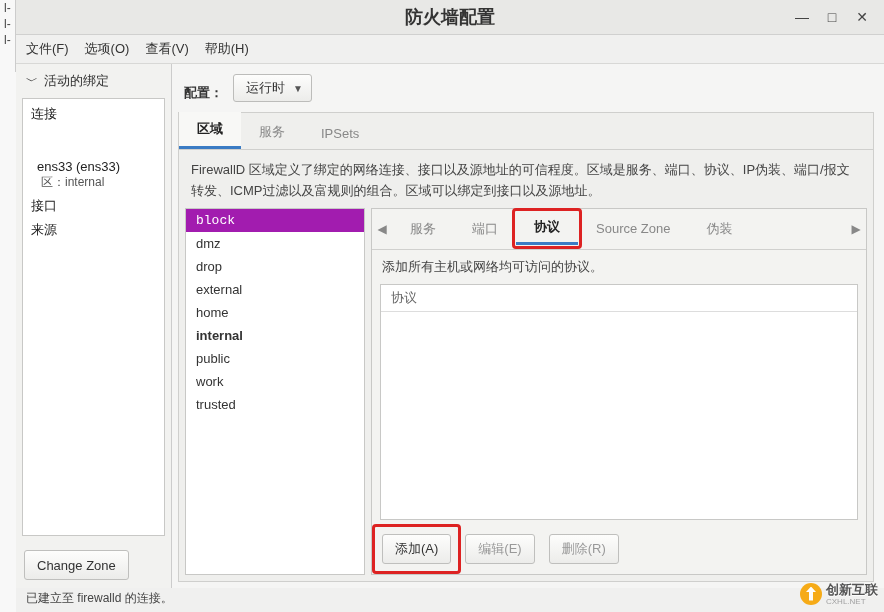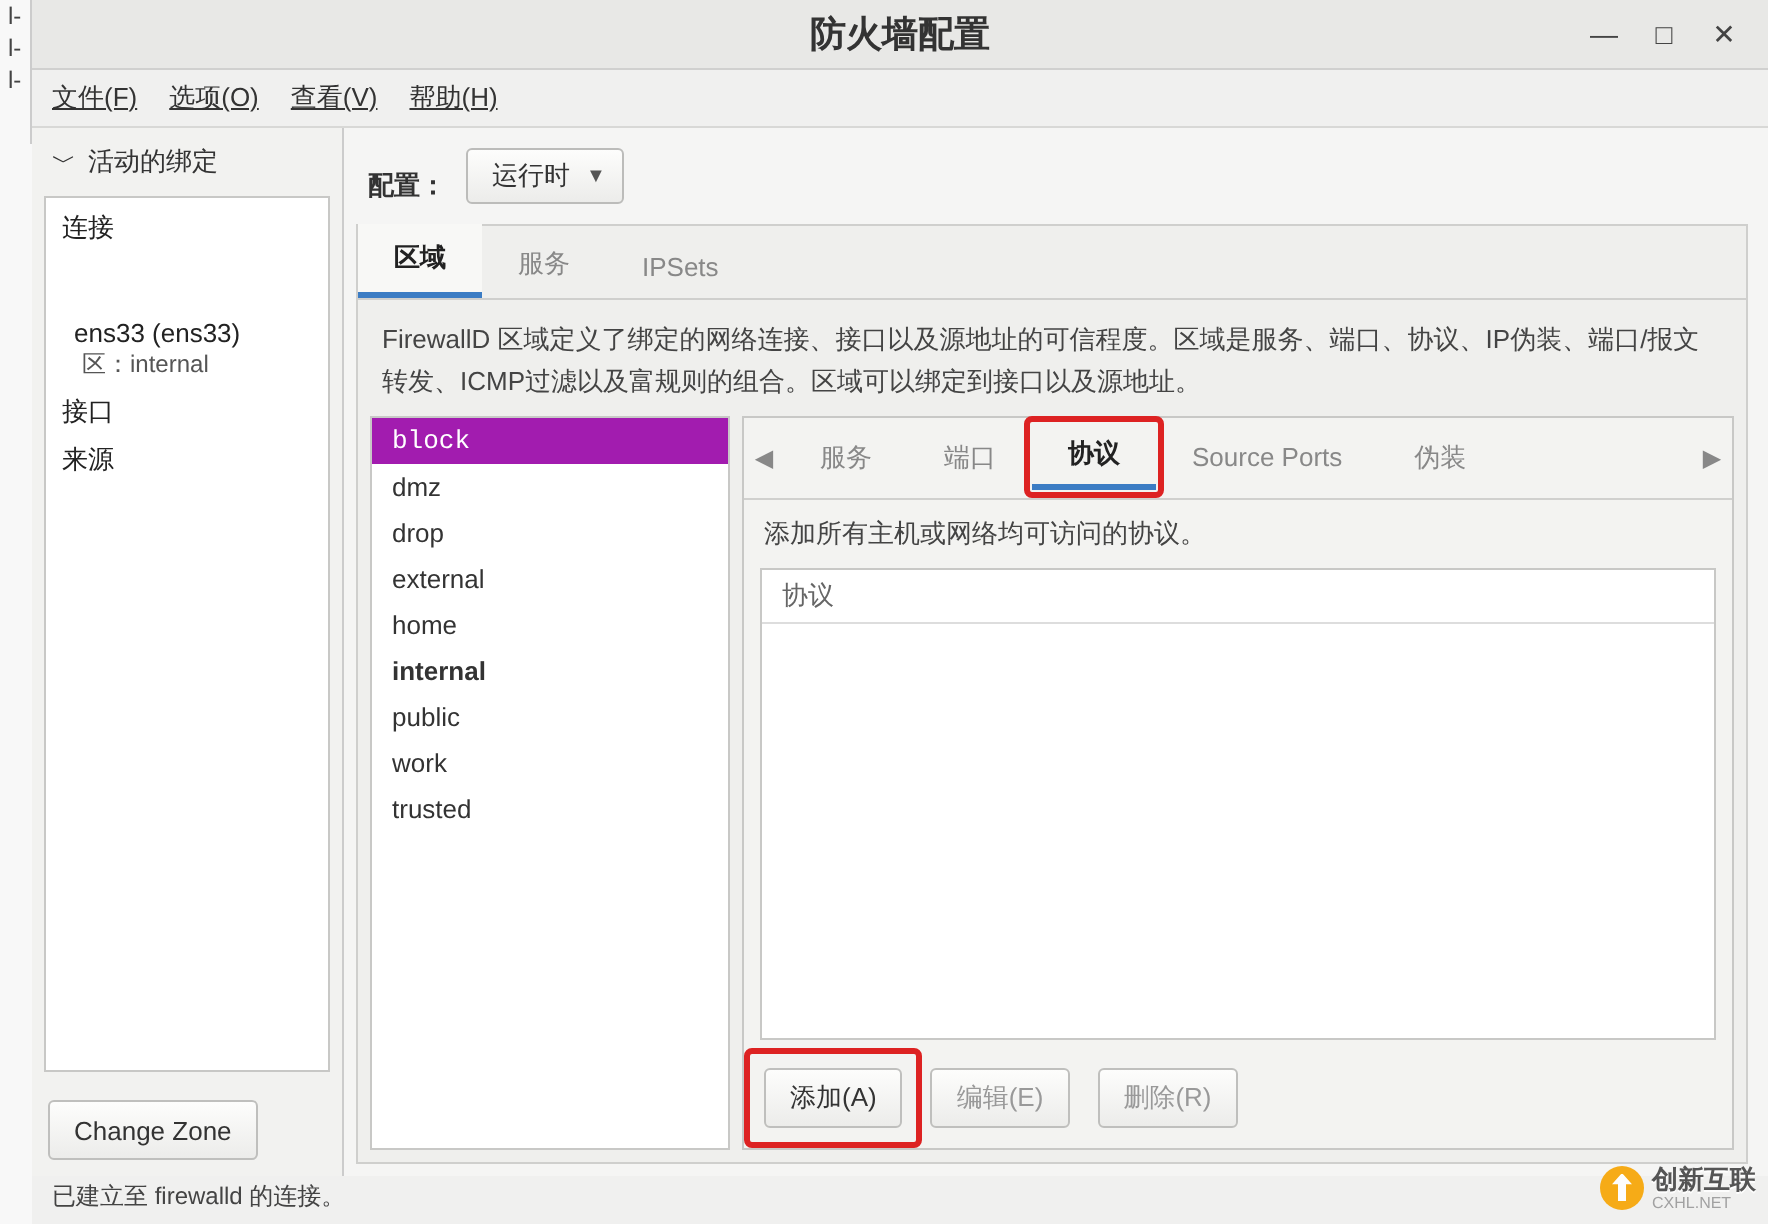--- a/index.html
+++ b/index.html
@@ -64,21 +64,20 @@
     cursor: pointer;
   }
   .menubar {
     height: 28px;
     display: flex;
     align-items: center;
     gap: 16px;
     padding: 0 10px;
     background: #f0f0ef;
     border-bottom: 1px solid #d8d8d6;
-    text-decoration: underline;
   }
   .menubar-item {
     color: #333;
     cursor: pointer;
   }
   .body {
     flex: 1;
     display: flex;
     min-height: 0;
   }
@@ -389,21 +388,21 @@
             <div class="zone-item">public</div>
             <div class="zone-item">work</div>
             <div class="zone-item">trusted</div>
           </div>
           <div class="right-area">
             <div class="subtabs">
               <div class="subtab-arrow">◀</div>
               <div class="subtab">服务</div>
               <div class="subtab">端口</div>
               <div class="subtab active" id="subtab-proto">协议</div>
-              <div class="subtab">Source Ports</div>
+              <div class="subtab">Source Zone</div>
               <div class="subtab">伪装</div>
               <div class="subtab-arrow" style="margin-left:auto">▶</div>
               <div class="hl-red" id="hl-proto" style="left: 140px; top: -0.5px; width: 64px; height: 35px;"></div>
             </div>
             <div class="right-desc">添加所有主机或网络均可访问的协议。</div>
             <div class="proto-table">
               <div class="proto-header">协议</div>
             </div>
             <div class="action-row">
               <div class="btn" id="btn-add">添加(A)</div>

